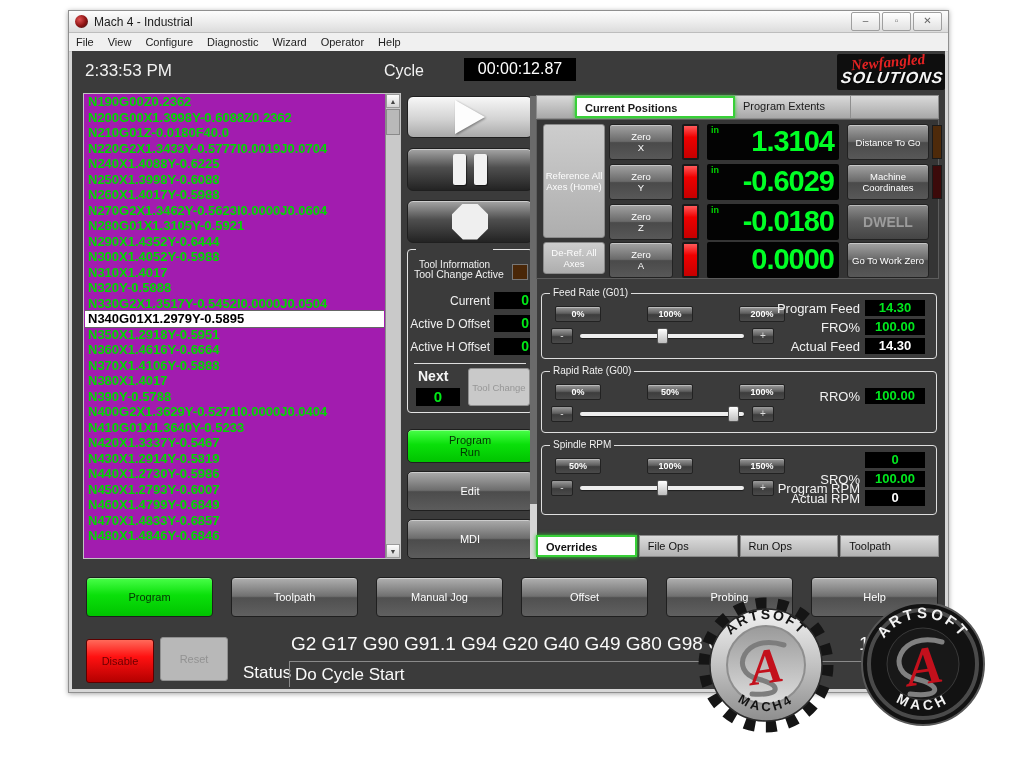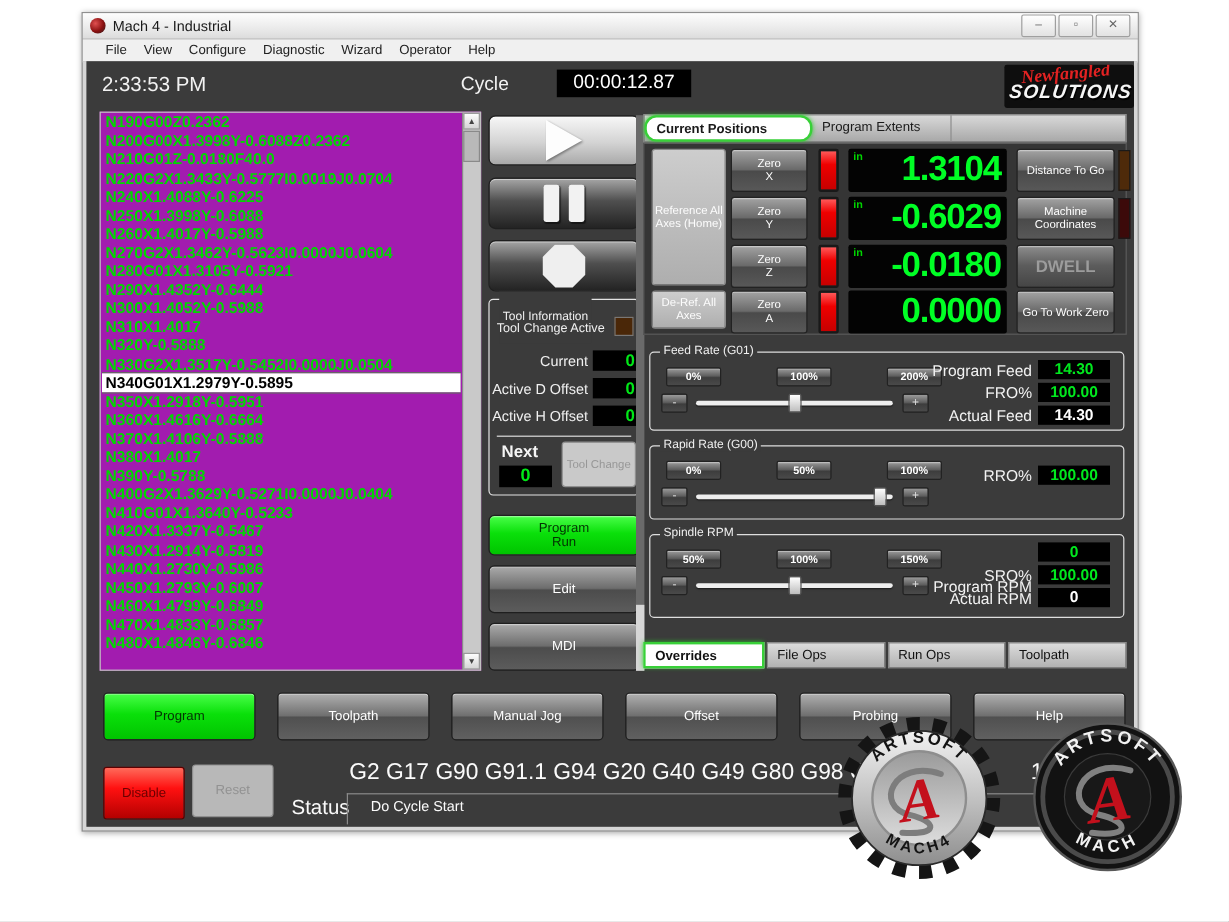--- a/index.html
+++ b/index.html
@@ -11,21 +11,21 @@
   #titlebar{position:absolute;left:0;top:0;right:0;height:22px;
             background:linear-gradient(#fdfdfd,#ececec 55%,#dcdcdc);border-bottom:1px solid #bdbdbd;
             display:flex;align-items:center;padding:0 6px;box-sizing:border-box;}
   #app-icon{width:13px;height:13px;border-radius:50%;margin-right:6px;
             background:radial-gradient(circle at 35% 35%,#e05050,#8a1010 55%,#222);}
   #win-title{font-size:12px;color:#1a1a1a;flex:1;}
   .winbtn{width:27px;height:17px;margin-left:2px;border:1px solid #9f9f9f;border-radius:2px;
           background:linear-gradient(#ffffff,#e2e2e2);color:#666;font-size:10px;line-height:15px;
           text-align:center;}
   #menubar{position:absolute;left:0;top:22px;right:0;height:18px;background:#f0f0f0;
-           border-bottom:1px solid #c9c9c9;display:flex;align-items:center;padding-left:12px;}
+           border-bottom:1px solid #c9c9c9;display:flex;align-items:center;padding-left:0;}
   .menu-item{font-size:11px;color:#222;padding:0 7px;}
 
   #content{position:absolute;left:3px;top:40px;right:3px;bottom:3px;background:#3b3b3b;overflow:hidden;}
   #content *{box-sizing:border-box;}
 
   
   #clock{position:absolute;left:13px;top:10px;font-size:17px;color:#f2f2f2;}
   #cycle-label{position:absolute;left:312px;top:11px;font-size:16px;color:#f2f2f2;}
   #cycle-timer{position:absolute;left:392px;top:7px;width:112px;height:23px;background:#000;
                color:#fff;font-size:16px;text-align:center;line-height:22px;}
@@ -82,22 +82,22 @@
   #btn-edit{top:420px;height:40px;}
   #btn-mdi{top:468px;height:40px;}
 
   #mid-scroll{position:absolute;left:458px;top:45px;width:7px;height:463px;background:#6a6a6a;}
   #mid-scroll-thumb{position:absolute;left:0;bottom:0;width:7px;height:55px;background:#d6d6d6;}
 
   
   #tabstrip{position:absolute;left:464px;top:44px;width:403px;height:24px;
             background:linear-gradient(#d9d9d9,#a8a8a8);border:1px solid #8c8c8c;display:flex;}
   .ptab{height:22px;font-size:11px;padding:4px 0 0 8px;color:#1a1a1a;}
-  #ptab-active{width:140px;background:#fff;border:2px solid #38d038;border-radius:10px;font-weight:bold;
-               box-shadow:0 0 4px #2ecc2e;}
+  #ptab-active{width:160px;background:#fff;border:2px solid #38d038;border-radius:0;font-weight:bold;
+               box-shadow:0 0 4px #2ecc2e;margin-left:38px;}
   #ptab-idle{width:116px;border-right:1px solid #8e8e8e;}
 
   #dro-area{position:absolute;left:464px;top:68px;width:403px;height:160px;background:#353535;border:1px solid #5c5c5c;}
   .ref-btn{position:absolute;left:6px;width:62px;background:linear-gradient(#cdcdcd,#aeaeae);border:1px solid #8a8a8a;
            border-radius:3px;color:#fdfdfd;font-size:9.5px;text-align:center;display:flex;align-items:center;justify-content:center;}
   #ref-all{top:4px;height:114px;}
   #deref-all{top:122px;height:32px;}
   .zero-btn{position:absolute;left:72px;width:64px;height:36px;border:1px solid #222;border-radius:3px;
             background:linear-gradient(#a3a3a3,#6a6a6a 48%,#4a4a4a 52%,#585858);color:#fff;font-size:9.5px;
             text-align:center;display:flex;flex-direction:column;align-items:center;justify-content:center;line-height:11px;
@@ -148,21 +148,21 @@
   
   #btn-disable{position:absolute;left:14px;top:588px;width:68px;height:44px;border:1px solid #5d0000;border-radius:3px;
                background:linear-gradient(#ff6a5a,#ff1111 40%,#b40000);color:#6a0000;font-size:11px;
                display:flex;align-items:center;justify-content:center;}
   #btn-reset{position:absolute;left:88px;top:586px;width:68px;height:44px;background:#b8b8b8;border:1px solid #8f8f8f;
              border-radius:3px;color:#929292;font-size:11px;display:flex;align-items:center;justify-content:center;}
   #gcodes-left{position:absolute;left:219px;top:582px;font-size:19px;color:#fafafa;white-space:nowrap;}
   #gcodes-right{position:absolute;left:787px;top:582px;font-size:19px;color:#fafafa;}
   #status-label{position:absolute;left:171px;top:612px;font-size:17px;color:#fafafa;}
   #status-field{position:absolute;left:217px;top:610px;width:646px;height:26px;border-top:1px solid #8a8a8a;
-                border-left:1px solid #8a8a8a;color:#fafafa;font-size:12px;padding:3px 0 0 19px;}
+                border-left:1px solid #8a8a8a;color:#fafafa;font-size:17px;padding:3px 0 0 5px;}
 
   
   .logo-svg{position:absolute;z-index:30;}
   #gear-logo{left:696px;top:590px;}
   #badge-logo{left:856px;top:592px;}
 </style>
 </head>
 <body>
 
 <div id="page">

